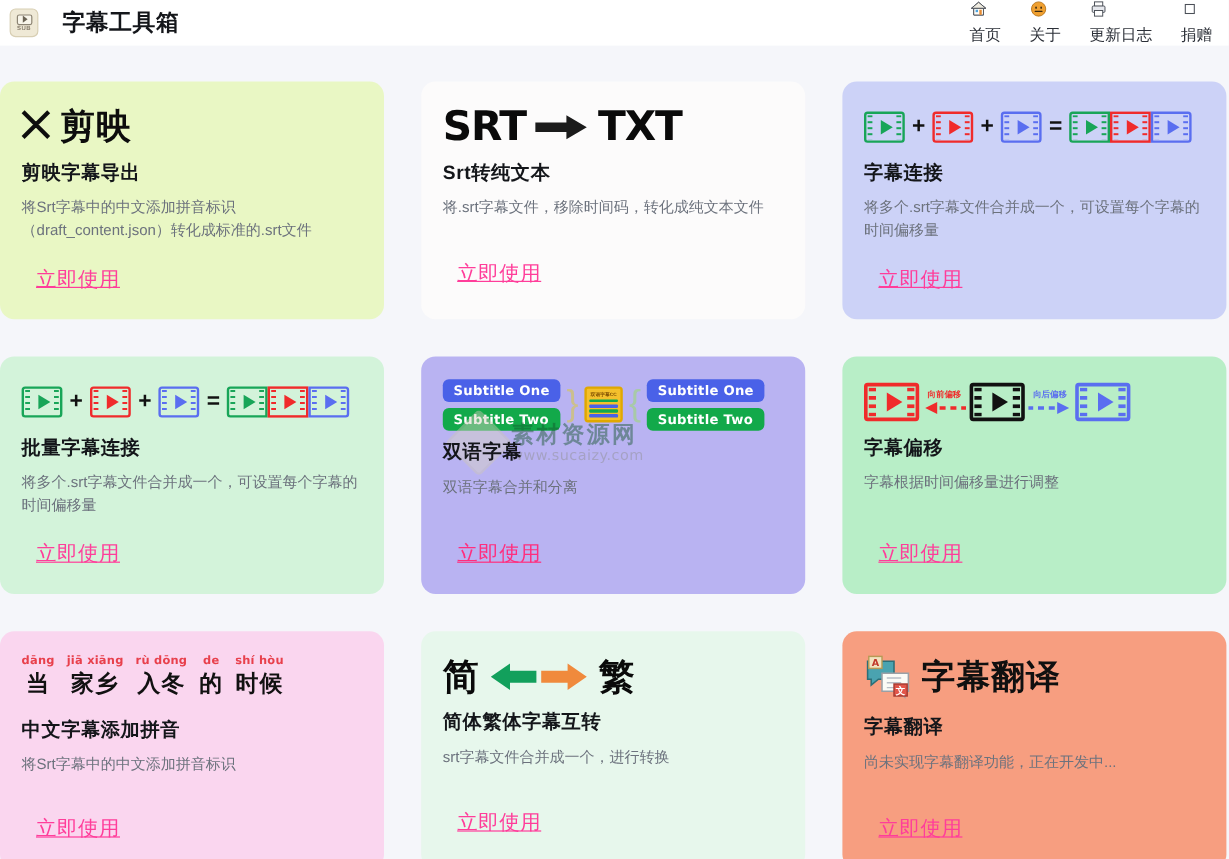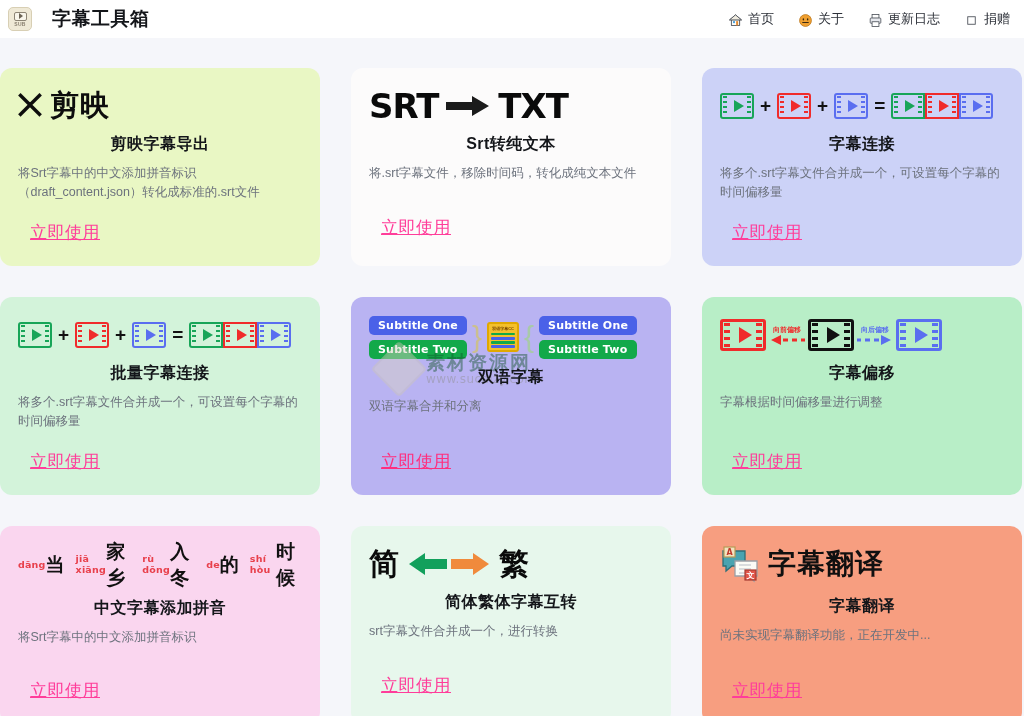--- a/index.html
+++ b/index.html
@@ -47,23 +47,24 @@
     font-size: 5px; line-height: 5px;
     letter-spacing: .3px;
     color: #8a8070; font-weight: bold;
   }
   .brand-title {
     font-size: 19px; font-weight: bold; color: #14161a;
     letter-spacing: .5px;
   }
   .nav { margin-left: auto; display: flex; align-items: center; gap: 24px; }
   .nav-item {
-    display: flex; align-items: flex-end; gap: 5px;
+    display: flex; align-items: flex-start; gap: 5px;
     font-size: 13px; color: #2c3038; cursor: pointer;
     text-decoration: none;
+    flex-direction: column;
   }
   .nav-ico { width: 15px; height: 15px; display: block; }
 
   
   .grid {
     display: grid;
     grid-template-columns: repeat(3, 320px);
     gap: 31px 31px;
     padding: 30px 0 0 0;
     margin-left: 0;
@@ -75,21 +76,21 @@
     width: 320px; height: 198px;
     border-radius: 12px;
     padding: 16px 18px 0 18px;
     position: relative;
     overflow: hidden;
     cursor: pointer;
   }
   .c-art { height: 44px; display: flex; align-items: center; }
   .c-title {
     font-size: 16px; font-weight: bold; color: #14161a;
-    margin-top: 6px; letter-spacing: .5px; text-align: center;
+    margin-top: 6px; letter-spacing: .5px;
   }
   .c-desc {
     font-size: 12.5px; color: #6c727d; line-height: 19px;
     margin-top: 9px; max-width: 288px;
   }
   .c-cta {
     position: absolute; left: 30px;
     font-size: 17px; color: #ff3d9a;
     text-decoration: underline;
     letter-spacing: .5px;
@@ -200,21 +201,21 @@
   .o-blk { color: #111111; border-color: #111111; }
   .o-blue { color: #5a6ef0; border-color: #5a6ef0; }
   .dirgrp { display: flex; flex-direction: column; align-items: center; width: 40px; }
   .dirlab { font-size: 7px; font-weight: bold; line-height: 9px; text-align: center; }
   .dirlab.red { color: #f02b2b; }
   .dirlab.blue { color: #5a6ef0; }
   .dasharrow { height: 10px; margin-top: 1px; }
 
   
   .pyline { display: flex; gap: 10px; }
-  .py-cell { display: flex; flex-direction: row; align-items: center; }
+  .py-cell { display: flex; flex-direction: column; align-items: center; }
   .py-top { font-size: 9.5px; color: #e8404c; font-weight: bold; letter-spacing: .2px; font-family: "DejaVu Sans", sans-serif; }
   .py-bot { font-size: 19px; color: #111; font-weight: bold; letter-spacing: 1px; margin-top: 1px; }
 
   
   .simtrad { display: flex; align-items: center; gap: 6px; }
   .st-char { font-size: 30px; font-weight: bold; color: #0a0a0a; }
   .st-arrows { width: 88px; height: 28px; }
 
   
   .trans { display: flex; align-items: center; gap: 8px; }

